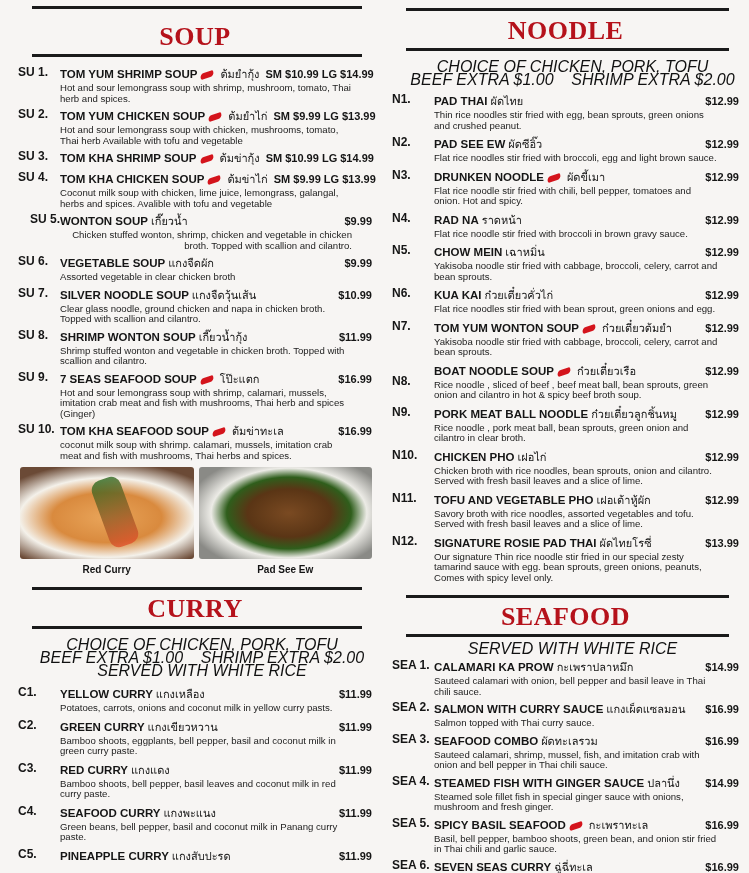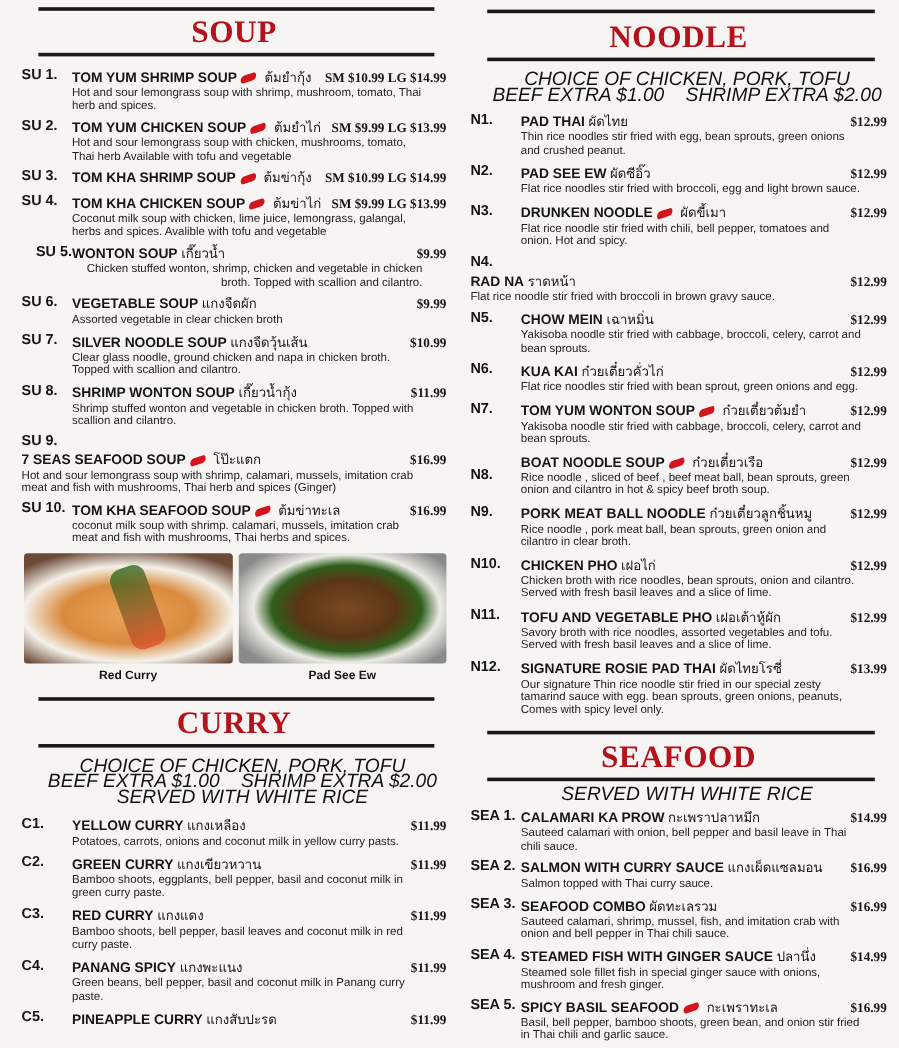--- a/index.html
+++ b/index.html
@@ -25,38 +25,38 @@
     font-size: 16px; line-height: 13px; color: #111;
   }
   .item { display: flex; position: relative; }
   .code { font-weight: bold; font-size: 12px; width: 42px; flex-shrink: 0; line-height: 14px; }
   .col-right .code { width: 42px; }
   .body { flex: 1; }
   .name-row { display: flex; align-items: baseline; }
   .name { font-weight: bold; font-size: 11.5px; line-height: 14px; white-space: nowrap; }
   .chili { display: inline-block; width: 14px; height: 6px; background: #d4141c; border-radius: 6px 2px 6px 2px; transform: rotate(-18deg); margin: 0 3px 1px 3px; vertical-align: middle; }
   .thai { font-size: 11px; margin-left: 3px; white-space: nowrap; }
-  .price { margin-left: auto; font-weight: bold; font-size: 11px; white-space: nowrap; padding-left: 6px; font-family: Liberation Serif, serif; }
+  .price { margin-left: auto; font-weight: bold; font-size: 11px; white-space: nowrap; padding-left: 6px; }
   .desc { font-size: 9.6px; line-height: 10.5px; color: #222; padding-right: 20px; }
   .photos { display: flex; gap: 5px; margin-left: 2px; margin-top: 6px; }
   .photo { width: 179px; height: 92px; border-radius: 3px; position: relative; overflow: hidden; }
   .photo-red { background: radial-gradient(ellipse 70% 60% at 50% 55%, #e9a55a 0%, #d98a3e 45%, #f4f1ea 72%, #6b4a36 100%); }
   .photo-red::after { content:""; position:absolute; left:80px; top:10px; width:30px; height:70px; background: linear-gradient(#2f6b22, #e0512a); border-radius: 10px; transform: rotate(-20deg); opacity: 0.8; }
   .photo-pad { background: radial-gradient(ellipse 60% 65% at 52% 50%, #7a4a22 0%, #5a3515 40%, #2f5e1c 60%, #ecebe6 75%, #8a8a86 100%); }
   .captions { display: flex; gap: 5px; margin-left: 2px; }
   .caption { width: 179px; text-align: center; font-weight: bold; font-size: 10px; line-height: 22px; }
 </style>
 </head>
 <body>
 
 <div class="page">
 
   <div class="col col-left">
     <div class="rule" style="margin-top:6px"></div>
-    <div class="section-title" style="margin-top:1px">SOUP</div>
+    <div class="section-title" style="margin-top:11px">SOUP</div>
     <div class="rule"></div>
 
     <div id="soup-list" style="margin-top:8px">
         <div class="item" style="margin-bottom: 3px;">
     <div class="code">SU 1.</div>
     <div class="body">
       <div class="name-row">
         <span class="name">TOM YUM SHRIMP SOUP</span>
         <span class="chili"></span>
         <span class="thai">ต้มยำกุ้ง</span>
@@ -141,21 +141,21 @@
     <div class="body">
       <div class="name-row">
         <span class="name">SHRIMP WONTON SOUP</span>
 
         <span class="thai">เกี๊ยวน้ำกุ้ง</span>
         <span class="price">$11.99</span>
       </div>
       <div class="desc">Shrimp stuffed wonton and vegetable in chicken broth. Topped with scallion and cilantro.</div>
     </div>
   </div>
-        <div class="item" style="margin-bottom: 3px; flex-direction: column;">
+        <div class="item" style="margin-bottom: 3px;">
     <div class="code">SU 9.</div>
     <div class="body">
       <div class="name-row">
         <span class="name">7 SEAS SEAFOOD SOUP</span>
         <span class="chili"></span>
         <span class="thai">โป๊ะแตก</span>
         <span class="price">$16.99</span>
       </div>
       <div class="desc">Hot and sour lemongrass soup with shrimp, calamari, mussels, imitation crab meat and fish with mushrooms, Thai herb and spices (Ginger)</div>
     </div>
@@ -225,21 +225,21 @@
         <span class="thai">แกงแดง</span>
         <span class="price">$11.99</span>
       </div>
       <div class="desc">Bamboo shoots, bell pepper, basil leaves and coconut milk in red curry paste.</div>
     </div>
   </div>
         <div class="item" style="margin-bottom: 4px;">
     <div class="code">C4.</div>
     <div class="body">
       <div class="name-row">
-        <span class="name">PANANG SPICY</span>
+        <span class="name">SEAFOOD CURRY</span>
 
         <span class="thai">แกงพะแนง</span>
         <span class="price">$11.99</span>
       </div>
       <div class="desc">Green beans, bell pepper, basil and coconut milk in Panang curry paste.</div>
     </div>
   </div>
         <div class="item" style="margin-bottom: 4px;">
     <div class="code">C5.</div>
     <div class="body">
@@ -293,21 +293,21 @@
     <div class="body">
       <div class="name-row">
         <span class="name">DRUNKEN NOODLE</span>
         <span class="chili"></span>
         <span class="thai">ผัดขี้เมา</span>
         <span class="price">$12.99</span>
       </div>
       <div class="desc">Flat rice noodle stir fried with chili, bell pepper, tomatoes and onion. Hot and spicy.</div>
     </div>
   </div>
-        <div class="item" style="margin-bottom: 4px; flex-direction: column;">
+        <div class="item" style="margin-bottom: 4px;">
     <div class="code">N4.</div>
     <div class="body">
       <div class="name-row">
         <span class="name">RAD NA</span>
 
         <span class="thai">ราดหน้า</span>
         <span class="price">$12.99</span>
       </div>
       <div class="desc">Flat rice noodle stir fried with broccoli in brown gravy sauce.</div>
     </div>

